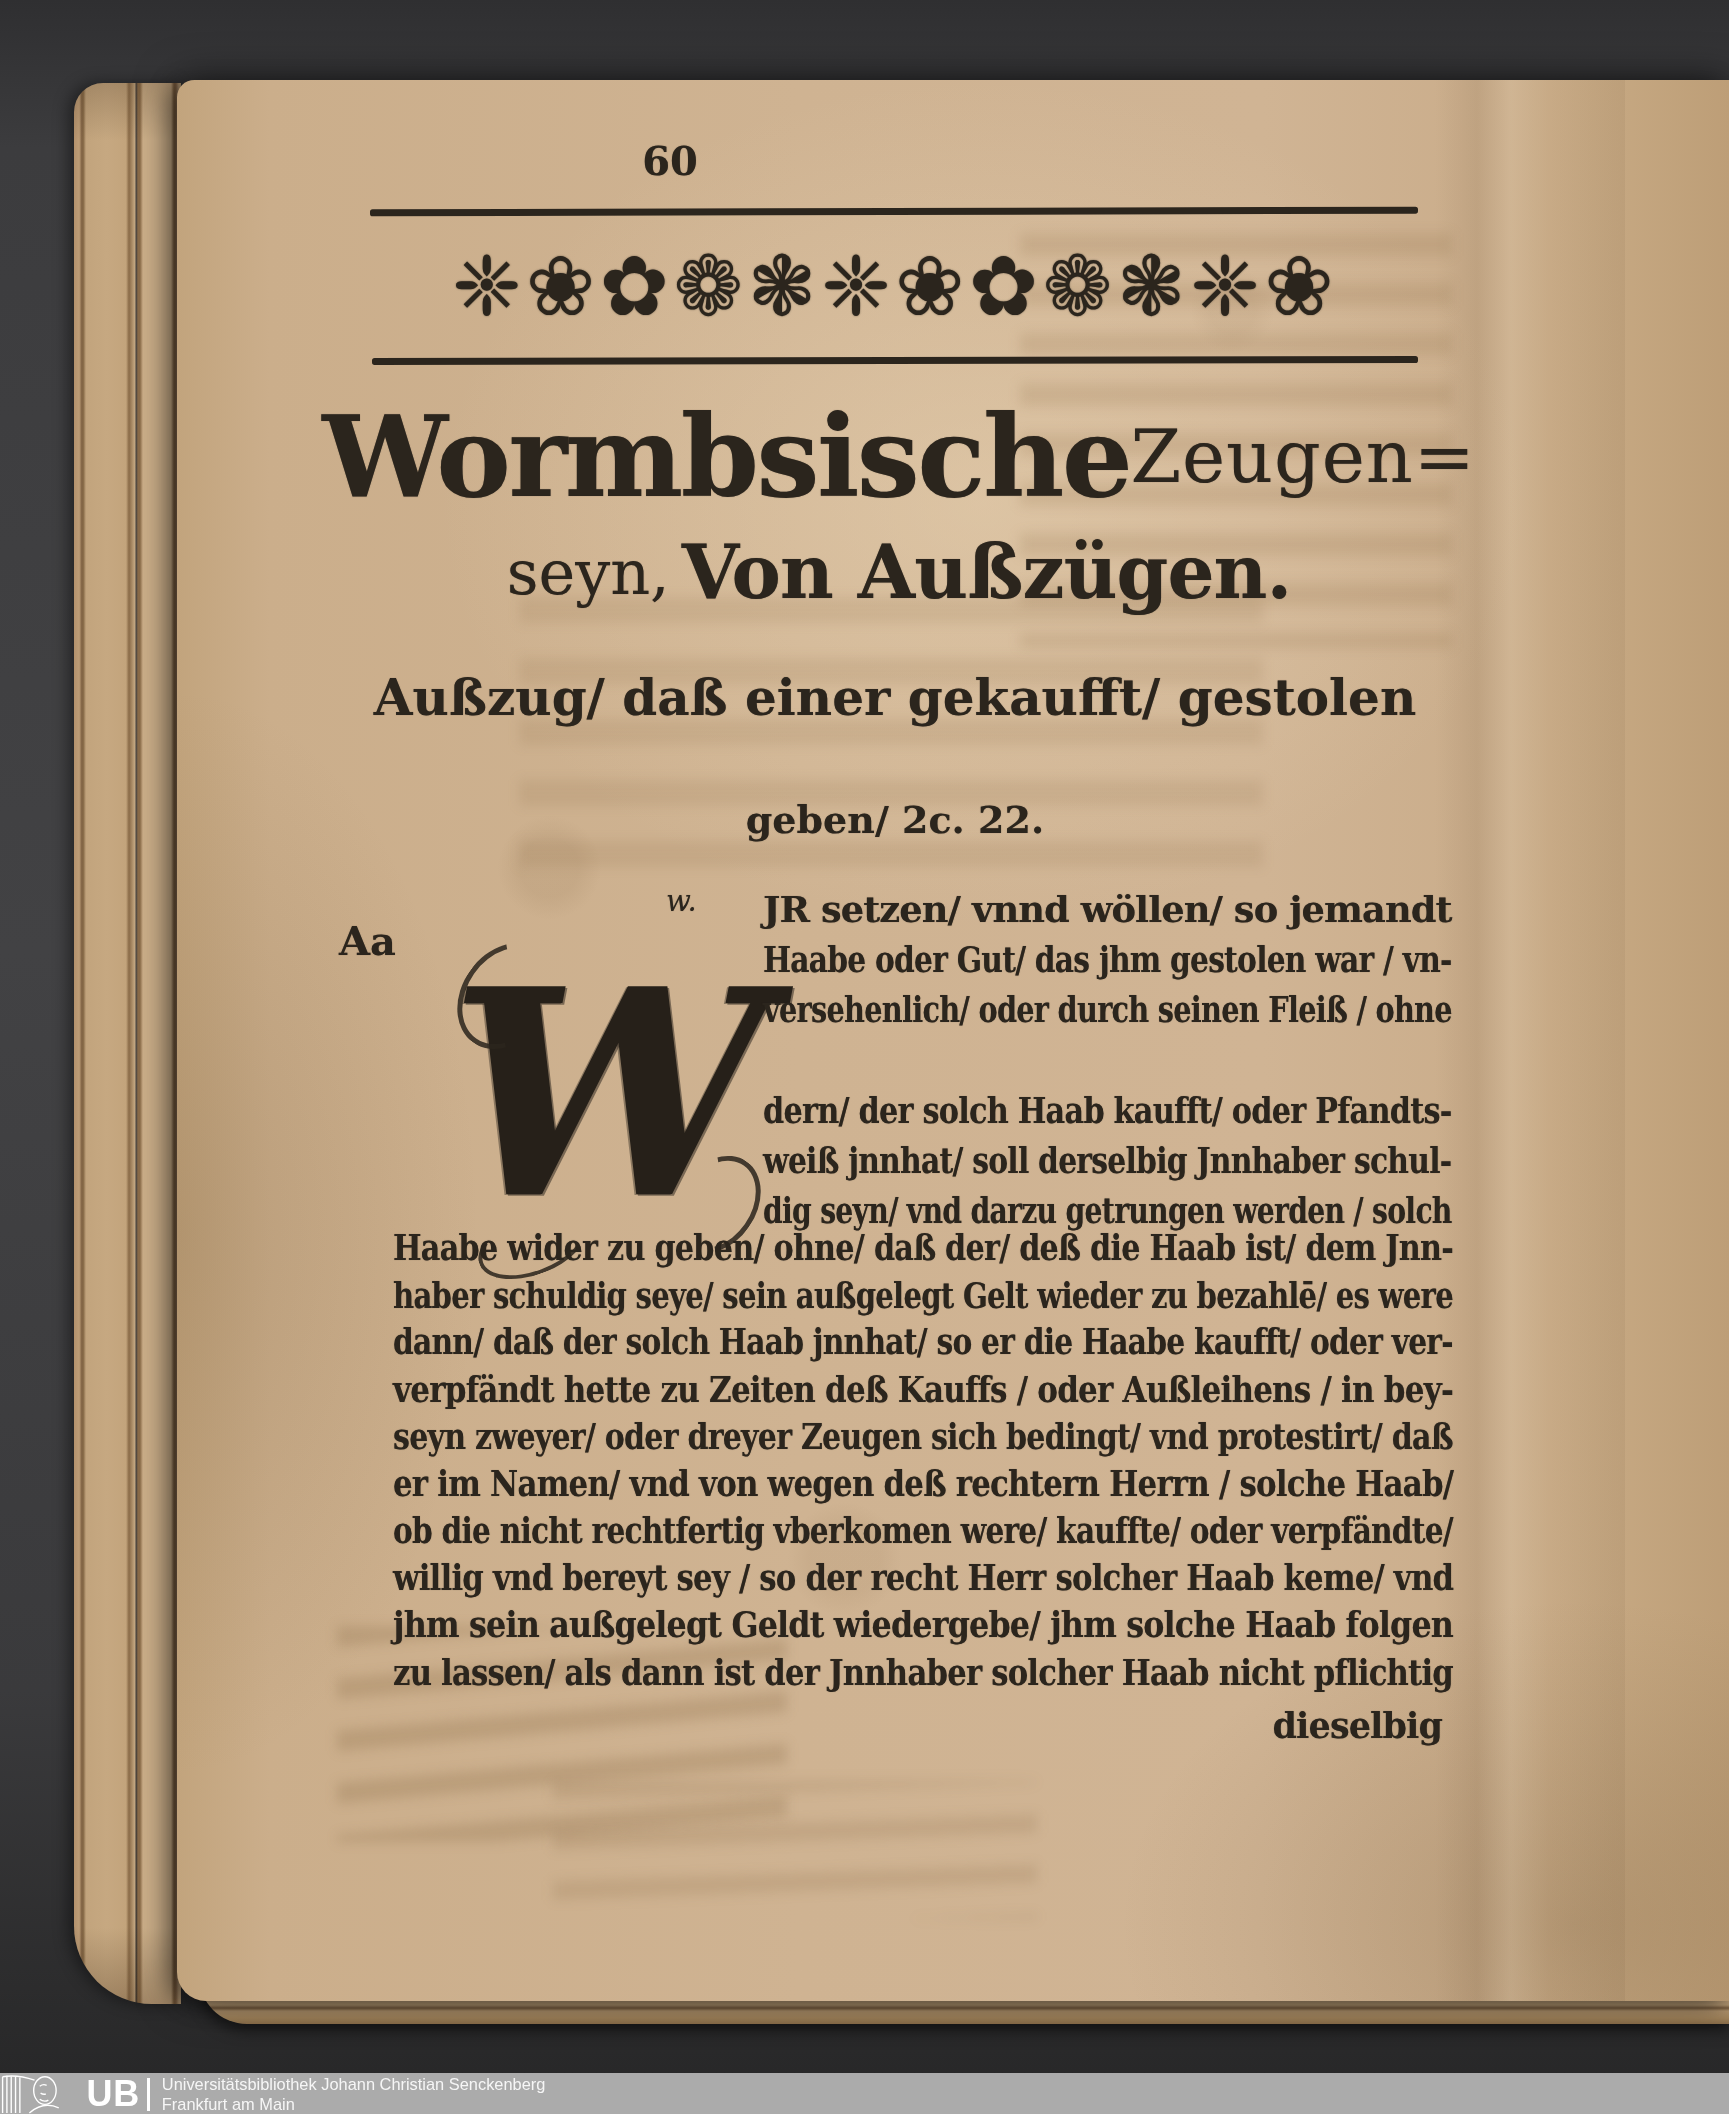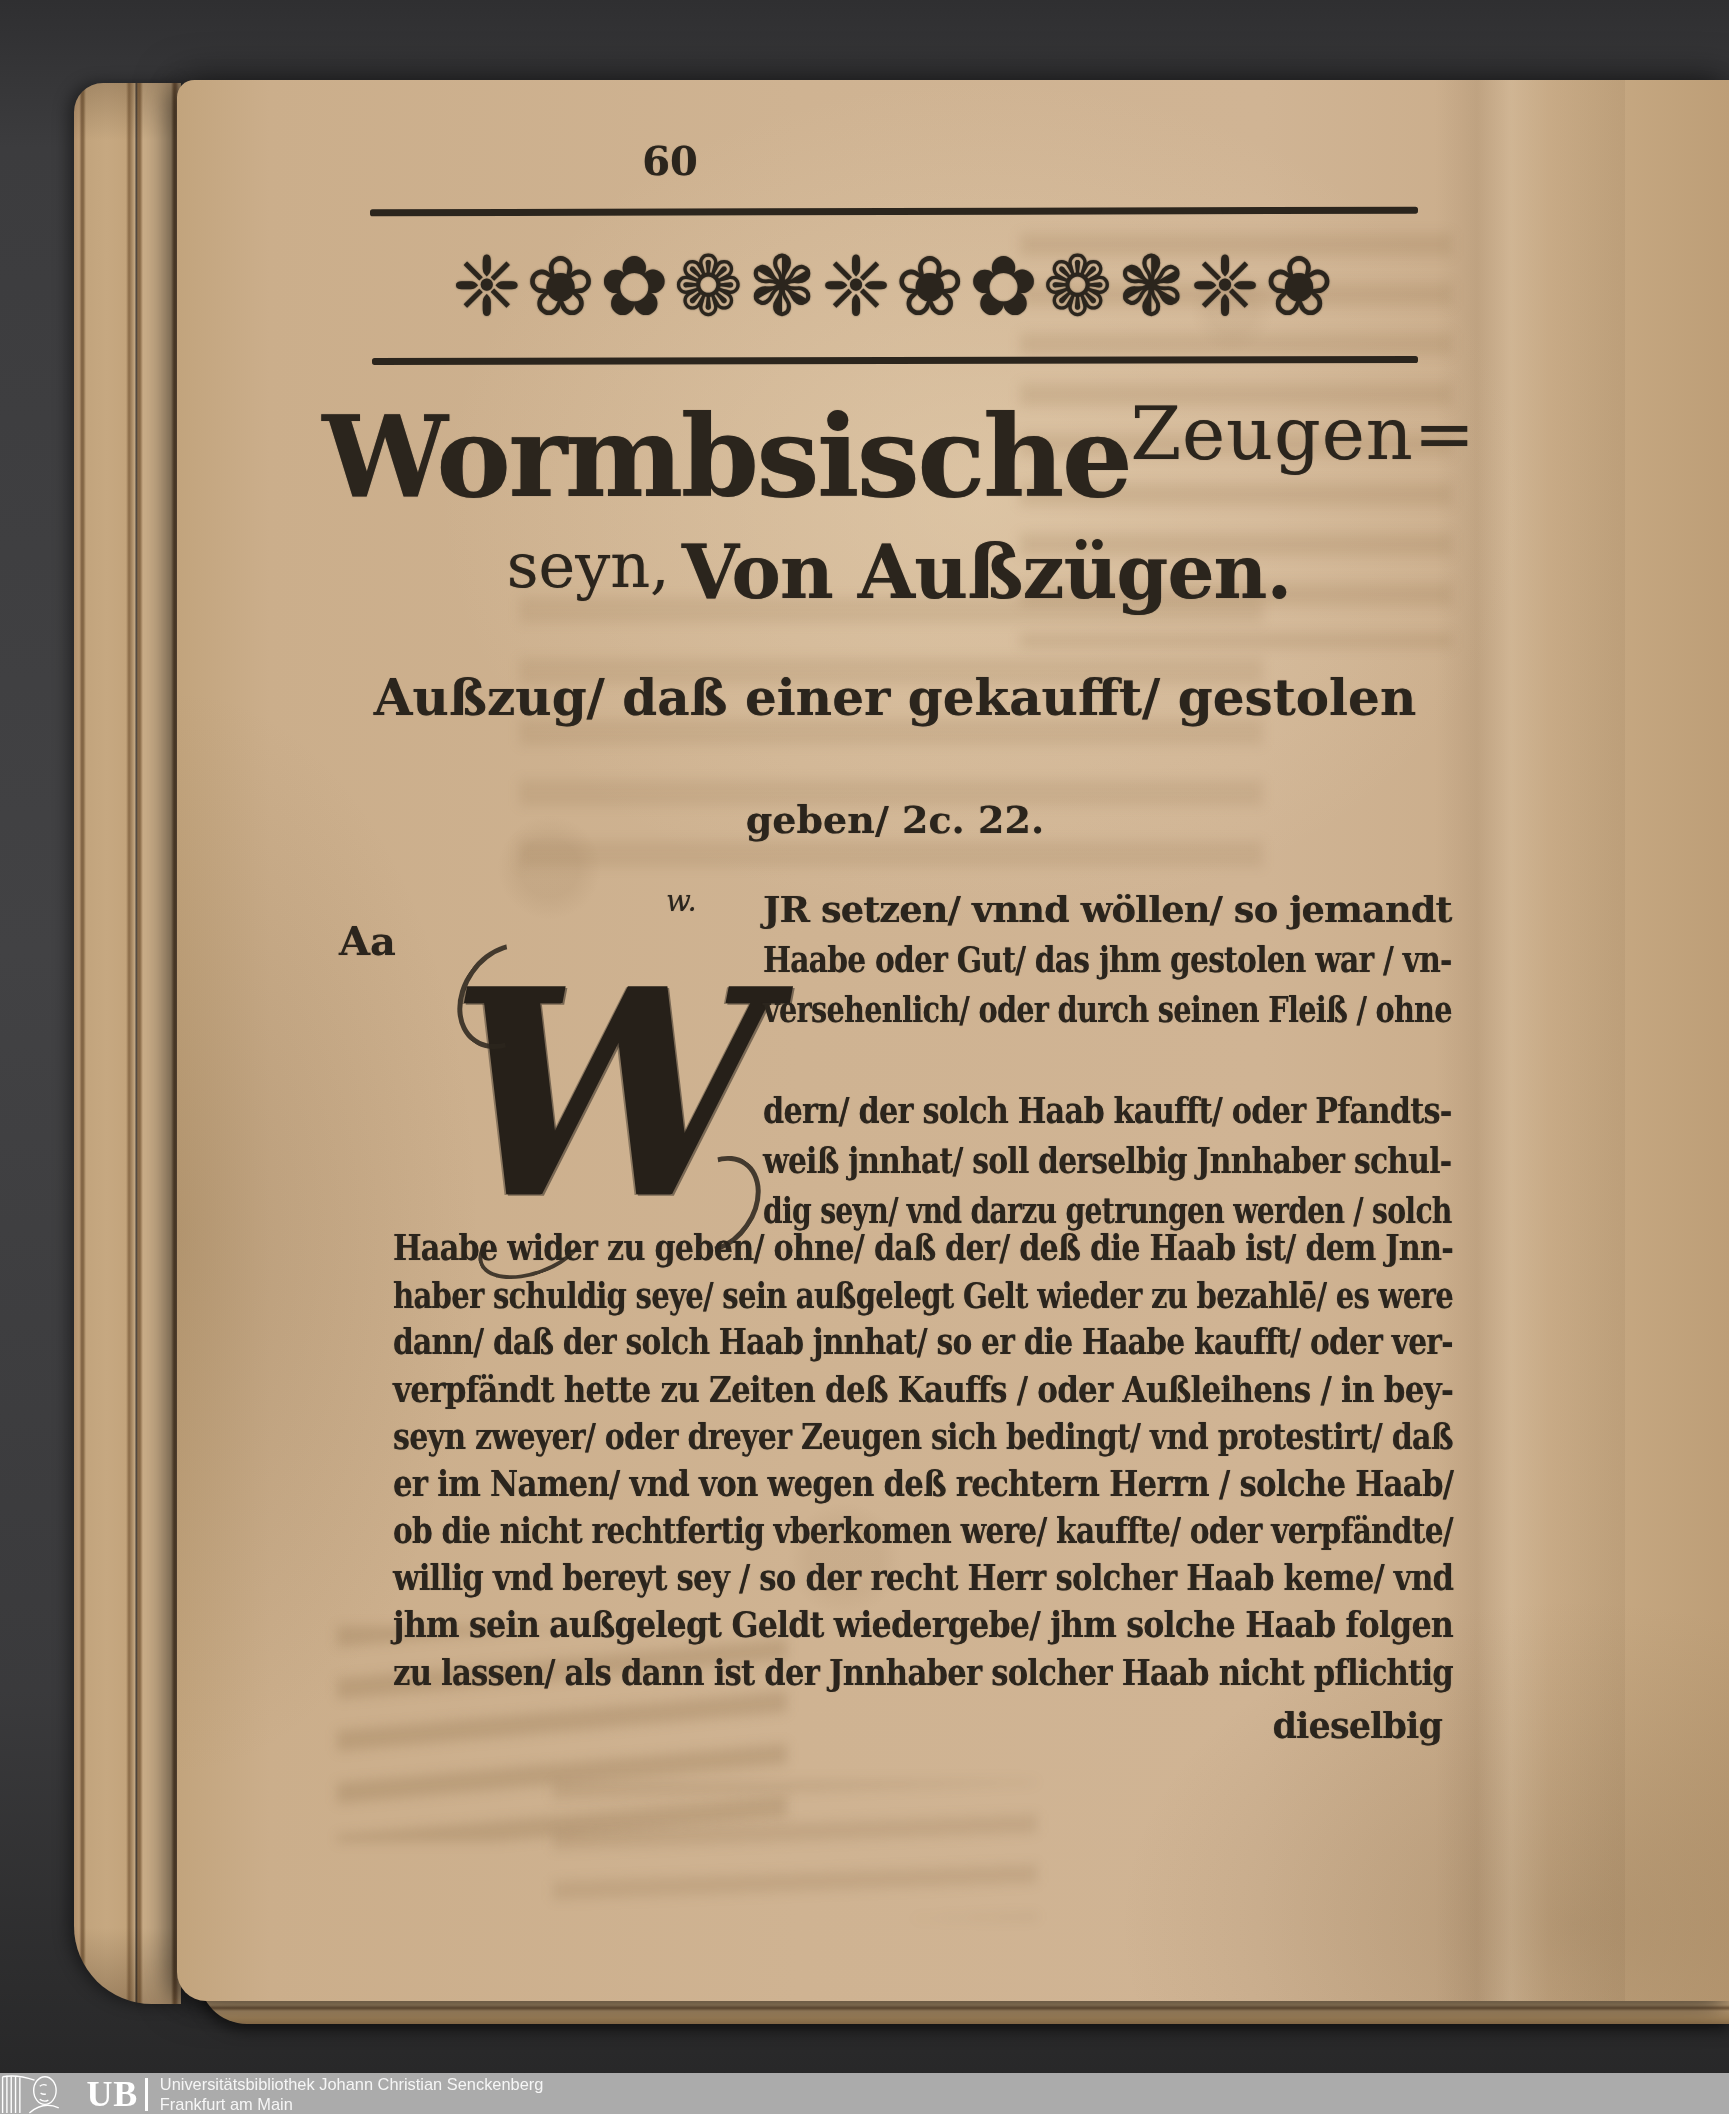--- a/index.html
+++ b/index.html
@@ -61,21 +61,21 @@
   
   .ink{color:#2b251d;text-shadow:0 0 0.9px rgba(43,37,29,.55);}
   .pagenum{position:absolute;left:605px;top:137px;width:130px;text-align:center;
     font-size:40px;font-weight:bold;z-index:4;}
   .rule{position:absolute;height:7px;background:#2b251d;z-index:4;border-radius:2.6px;}
   .rule1{left:370px;top:208px;width:1048px;transform:rotate(-.15deg);}
   .rule2{left:372px;top:357px;width:1046px;transform:rotate(-.1deg);}
   .ornament{position:absolute;left:372px;top:221px;width:1046px;height:130px;z-index:4;
     display:flex;align-items:center;justify-content:center;overflow:hidden;
     font-size:83px;letter-spacing:4.3px;color:#2b251d;text-shadow:0 0 1.7px rgba(43,37,29,.7);}
-  .title-line{position:absolute;z-index:4;display:flex;justify-content:center;align-items:flex-start;white-space:nowrap;}
+  .title-line{position:absolute;z-index:4;display:flex;justify-content:center;align-items:center;white-space:nowrap;}
   .t1{left:337px;top:391px;width:1124px;}
   .t1 .frak{font-size:112px;font-weight:bold;letter-spacing:-2.6px;}
   .t1 .rom{font-size:73px;letter-spacing:0.9px;}
   .t2{left:337px;top:529px;width:1124px;}
   .t2 .rom{font-size:62px;}
   .t2 .frak{font-size:74px;font-weight:bold;margin-left:12px;letter-spacing:-0.9px;}
   .head{position:absolute;left:372px;width:1046px;text-align:center;z-index:4;
     font-weight:bold;white-space:nowrap;}
   .h1{top:668px;font-size:50px;}
   .h2{top:732px;font-size:50px;}
@@ -94,21 +94,21 @@
     white-space:nowrap;overflow:visible;}
   .bodyline>span{display:inline-block;transform-origin:left center;white-space:nowrap;}
   .indent{left:763px;width:681px;}
   .full{left:393px;width:1049px;}
   .catch{left:393px;width:1049px;text-align:right;}
   
   .footerbar{position:absolute;left:0;top:2073px;width:1729px;height:42px;background:#ababab;z-index:6;
     display:flex;align-items:center;font-family:"Liberation Sans","DejaVu Sans",sans-serif;}
   .logo{display:flex;align-items:center;height:42px;}
   .logo svg{display:block;}
-  .ubtext{font-family:Liberation Serif, serif;font-weight:bold;font-size:36px;
+  .ubtext{font-family:Liberation Sans, sans-serif;font-weight:bold;font-size:36px;
     color:#ffffff;line-height:38px;margin-left:-8.6px;letter-spacing:0.9px;text-align:right;}
   .ubdivider{width:2.6px;height:33px;background:#ffffff;margin:0 12px 0 7px;}
   .libtext{color:#f6f6f6;font-size:16.4px;line-height:20px;}
 </style>
 </head>
 <body>
 
 <div class="stage">
 
   <div class="edge-stack"></div>

